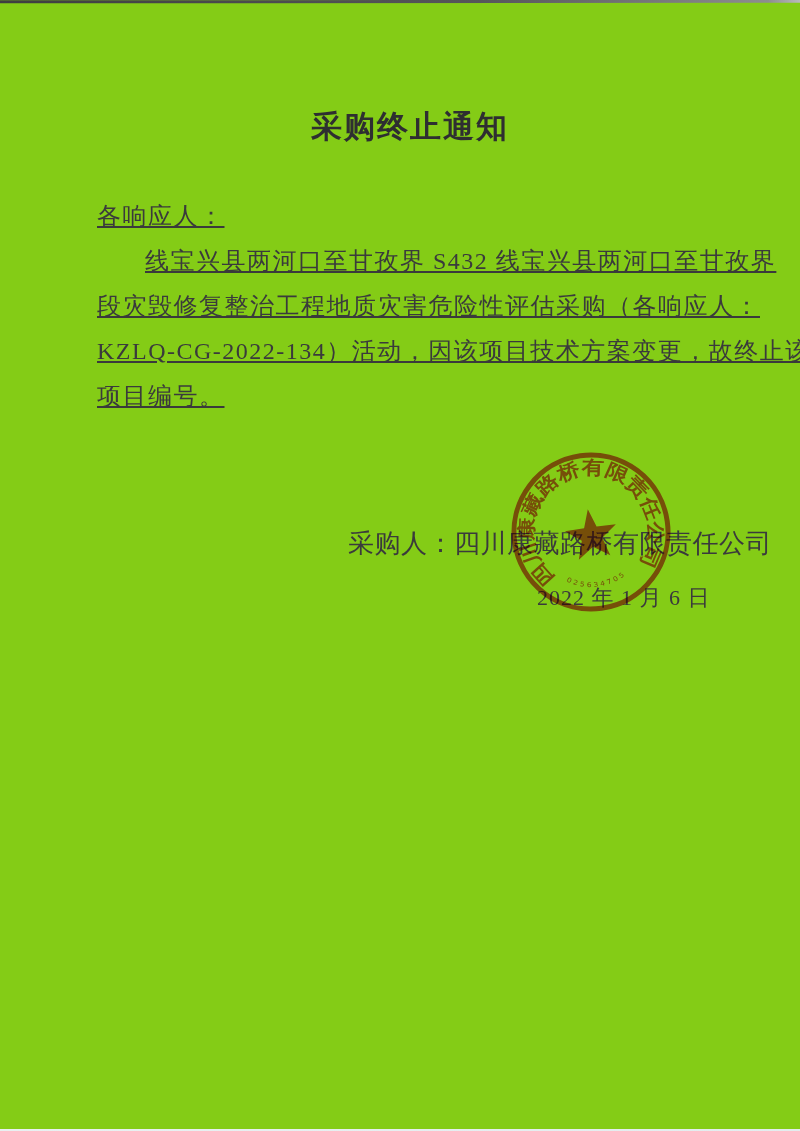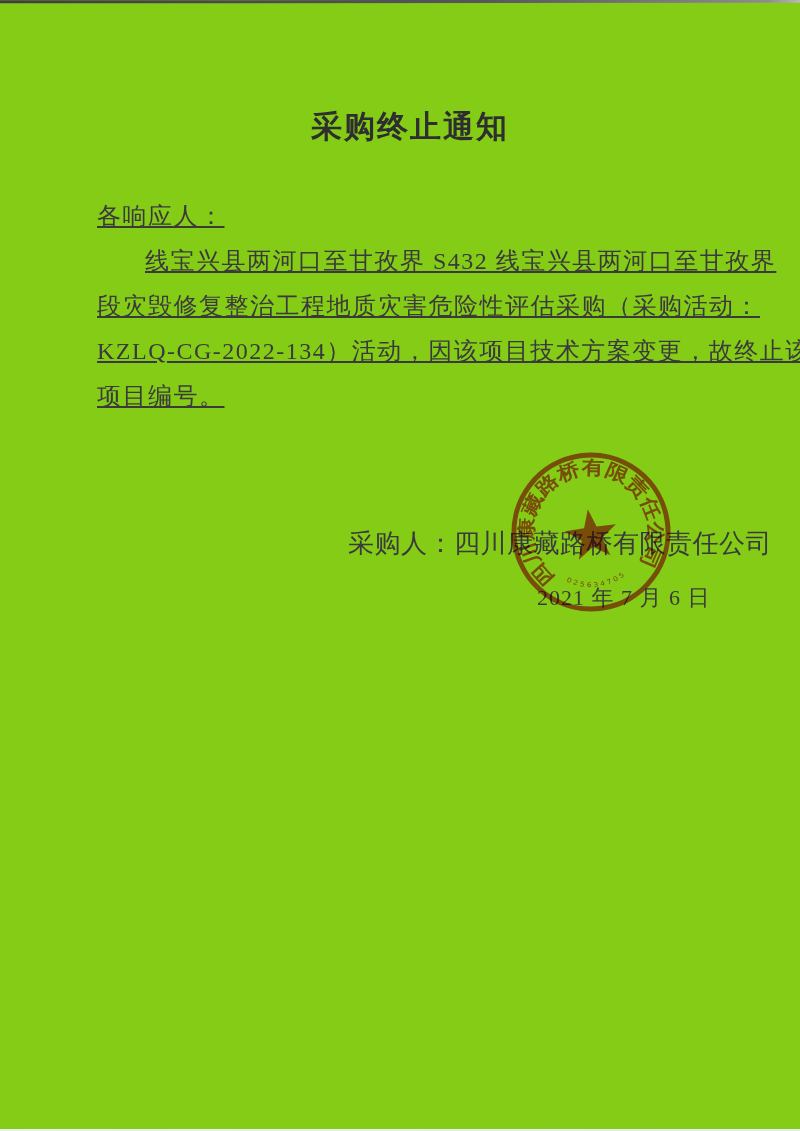--- a/index.html
+++ b/index.html
@@ -59,28 +59,28 @@
 
 <div class="page">
 
   <div class="top-edge"></div>
 
   <h1 class="title">采购终止通知</h1>
 
   <div class="body-block">
     <div class="line">各响应人：</div>
     <div class="line indent">线宝兴县两河口至甘孜界 S432 线宝兴县两河口至甘孜界</div>
-    <div class="line">段灾毁修复整治工程地质灾害危险性评估采购（采购活动：</div>
+    <div class="line">段灾毁修复整治工程地质灾害危险性评估采购（各响应人：</div>
     <div class="line">KZLQ-CG-2022-134）活动，因该项目技术方案变更，故终止该项目</div>
     <div class="line">项目编号。</div>
   </div>
 
   <div class="purchaser"><span>采购人：</span><span>四川康藏路桥有限责任公司</span></div>
 
-  <div class="date">2021 年 7 月 6 日</div>
+  <div class="date">2022 年 1 月 6 日</div>
 
   <svg class="seal" width="172" height="172" viewBox="-86 -86 172 172" aria-hidden="true">
     <defs>
       <path id="sealArc" d="M -41 41 A 58 58 0 1 1 41 41" fill="none"></path>
       <path id="sealBottomArc" d="M -33 44 A 55 55 0 0 0 33 44" fill="none"></path>
     </defs>
     <g transform="rotate(-8)">
       <circle r="77" fill="none" stroke-width="5" stroke="#e04b4b"></circle>
       <path d="M0,-23 L6.3,-4.7 L25.7,-4.3 L10.3,7.3 L15.9,25.8 L0,14.8 L-15.9,25.8 L-10.3,7.3 L-25.7,-4.3 L-6.3,-4.7 Z" fill="#e04b4b"></path>
       <text class="seal-company" fill="#e04b4b">

